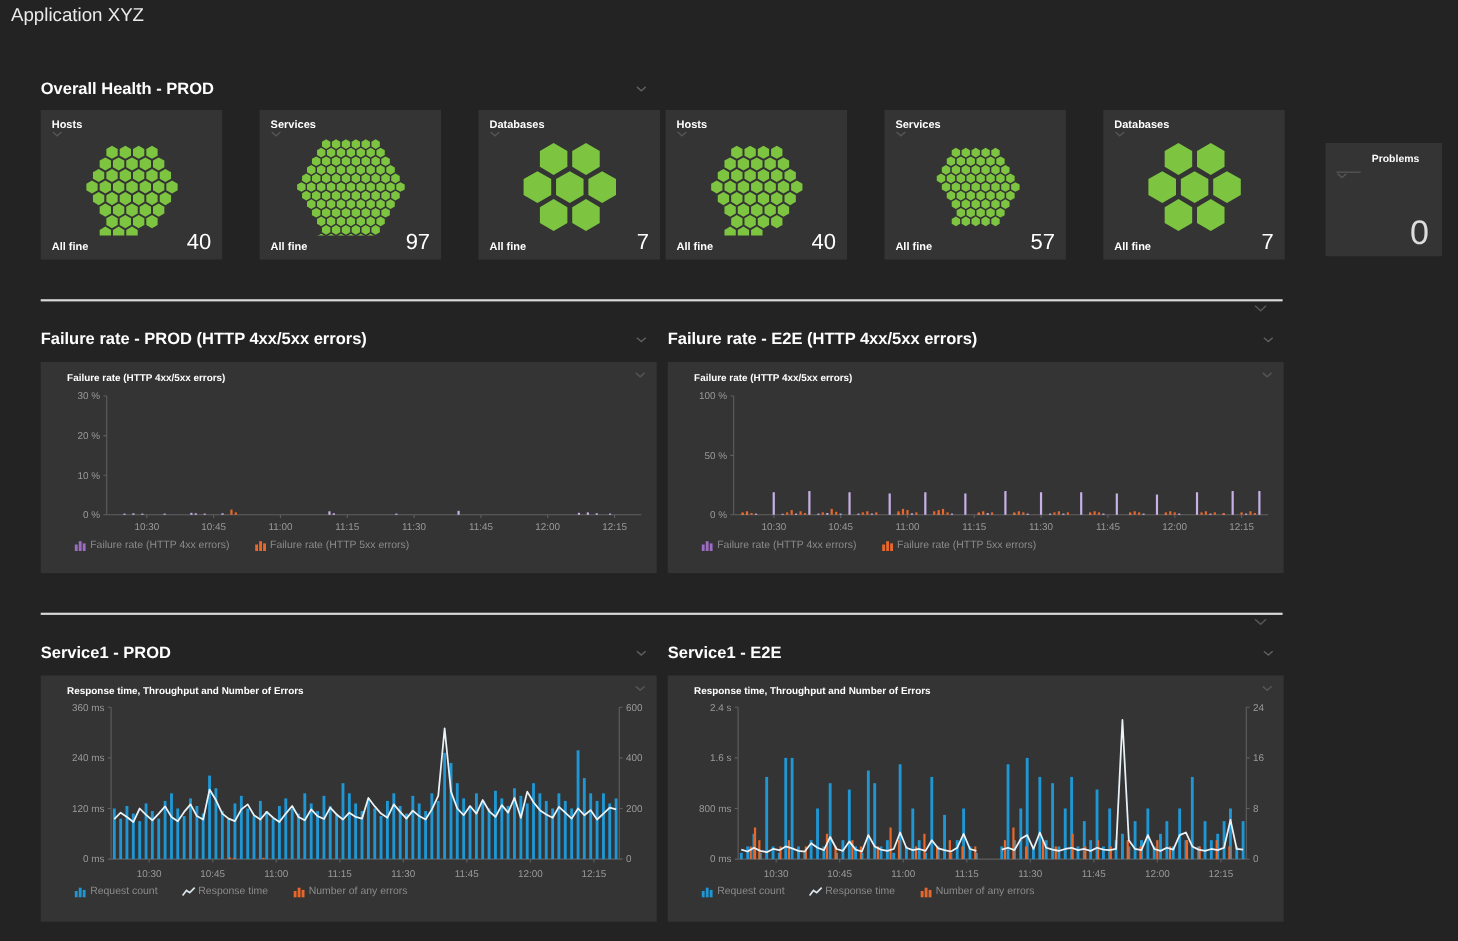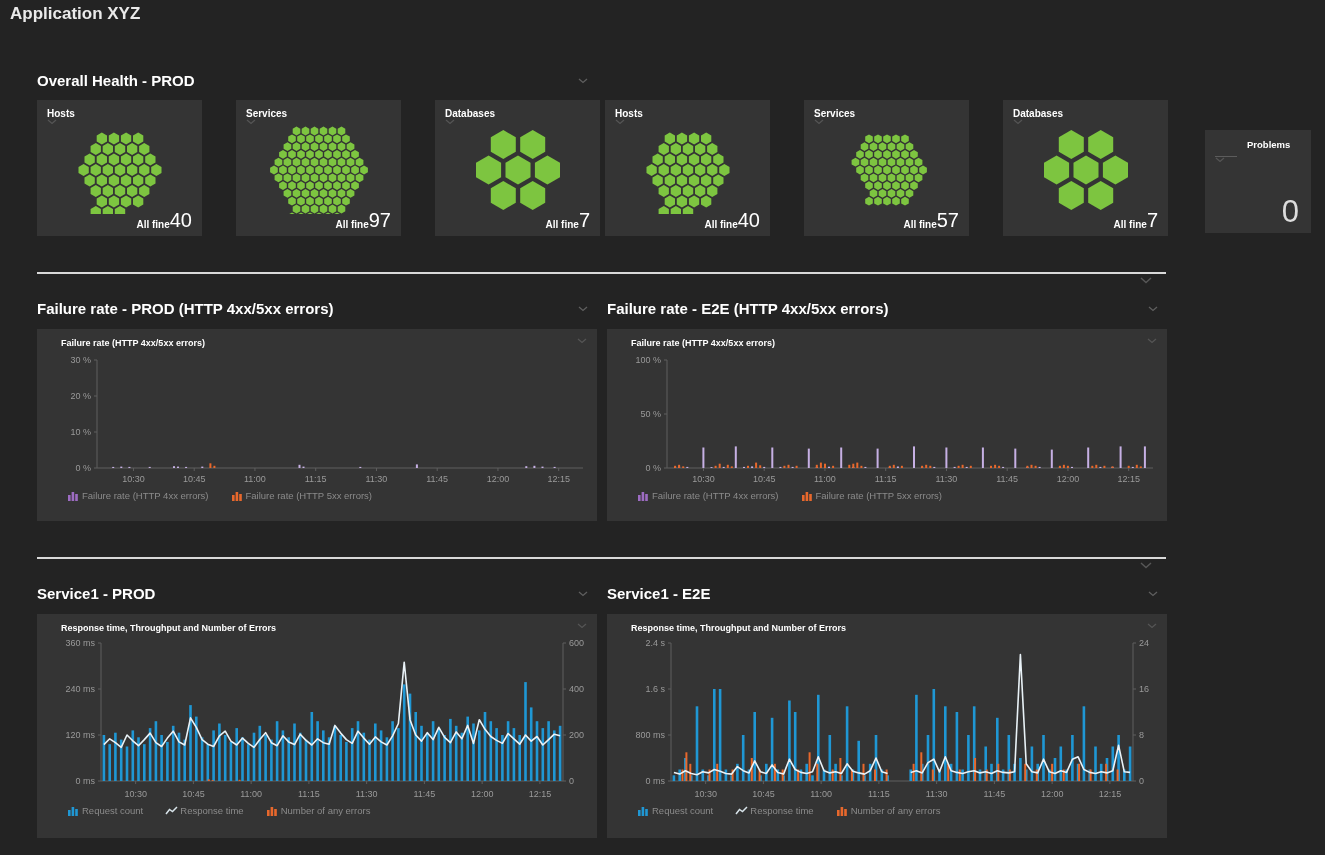--- a/index.html
+++ b/index.html
@@ -1,25 +1,25 @@
 <!DOCTYPE html>
 <html><head>
 <meta charset="utf-8">
 <style>
   html,body{margin:0;padding:0;background:#232323;font-family:"Liberation Sans",sans-serif;}
   #root{position:relative;width:1325px;height:855px;background:#232323;overflow:hidden;}
   .abs{position:absolute;}
-  .page-title{font-size:17px;color:#eaeaea;font-weight:700;}
+  .page-title{font-size:17px;color:#eaeaea;font-weight:400;}
   .sec-head{display:flex;justify-content:space-between;align-items:center;font-size:15px;font-weight:bold;color:#ffffff;}
   .chev{flex:0 0 auto;}
   .tile{background:#343434;box-sizing:border-box;}
   .tile-head{display:flex;justify-content:space-between;align-items:flex-start;padding:8px 8px 0 10px;flex-direction:column;}
   .tile-label{font-size:10px;font-weight:bold;color:#ffffff;}
   .hexwrap{display:flex;justify-content:center;margin-top:1px;}
-  .tile-foot{position:absolute;left:10px;right:10px;bottom:6px;display:flex;justify-content:flex-end;align-items:flex-end;}
+  .tile-foot{position:absolute;left:10px;right:10px;bottom:6px;display:flex;justify-content:space-between;align-items:flex-end;}
   .fine{font-size:10px;font-weight:bold;color:#ffffff;}
   .count{font-size:20px;color:#ffffff;line-height:1;}
   .problems-zero{position:absolute;right:12px;bottom:6px;font-size:31px;color:#dcdcdc;line-height:1;}
   .p-line{width:22px;height:1px;background:#5c5c5c;margin-top:6px;}
   .divider{height:2px;background:#d9d9d9;}
   .chart-tile{background:#343434;box-sizing:border-box;display:flex;flex-direction:column;padding:7px 6px 4px 16px;}
   .chart-head{display:flex;justify-content:space-between;align-items:flex-start;padding:2px 4px 0 8px;}
   .chart-title{font-size:9px;font-weight:bold;color:#ffffff;}
   .legend{display:flex;gap:22px;align-items:center;padding:4px 0 0 14px;}
   .legend-item{display:flex;gap:2px;align-items:center;font-size:9.5px;color:#8b8b8b;cursor:pointer;}

